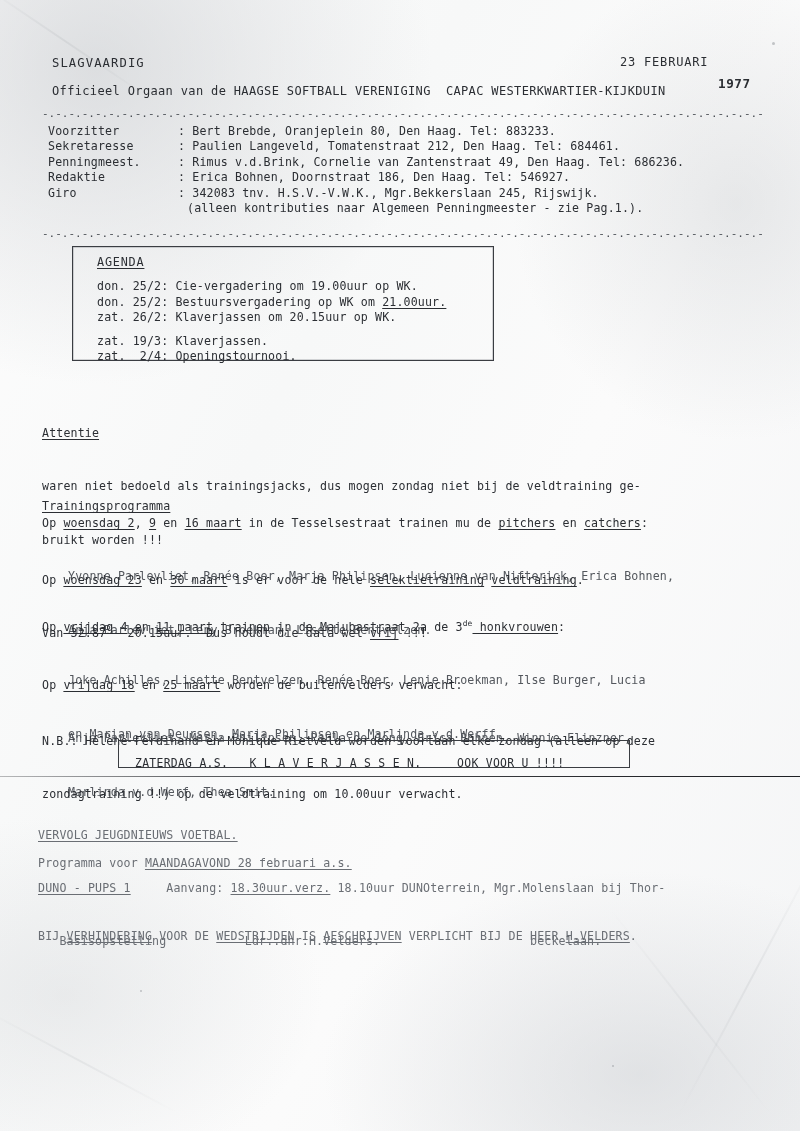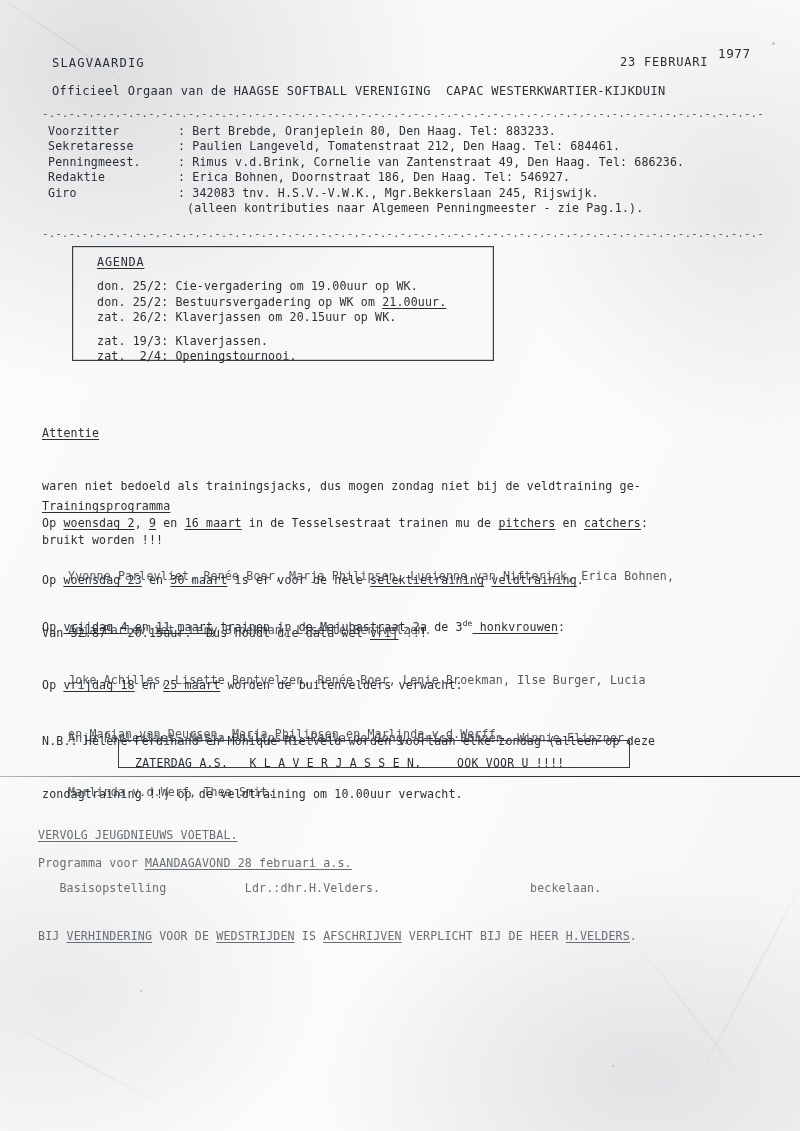--- a/index.html
+++ b/index.html
@@ -40,21 +40,21 @@
   }
   .tw.faint{color:#53575d;}
   .tw.dim{color:#6a6e74;}
 
   .abs{position:absolute;}
 
   .u{ text-decoration:underline; text-underline-offset:2px; text-decoration-thickness:1px;}
   sup{font-size:.68em;vertical-align:super;line-height:0;}
   .mast-title{font-size:12.2px;letter-spacing:1.1px;}
   .date-main{position:absolute;left:620px;top:55px;font-size:12px;letter-spacing:.8px;}
-  .date-year{position:absolute;left:718px;top:46px;font-size:12.6px;letter-spacing:.6px;}
+  .date-year{position:absolute;left:718px;top:76px;font-size:12.6px;letter-spacing:.6px;font-weight:bold;}
   .subtitle{position:absolute;left:52px;top:84px;font-size:12px;letter-spacing:.35px;}
 
   .dotrule{
     position:absolute;
     font-size:11px;
     letter-spacing:0px;
     color:#4a4e54;
     white-space:pre;
     overflow:hidden;
     width:720px;
@@ -188,20 +188,21 @@
 
     <div class="footsec" style="top:790px;">
       <div class="tw u dim">VERVOLG JEUGDNIEUWS VOETBAL.</div>
     </div>
 
     <div class="footsec" style="top:818px;">
       <div class="tw dim"><span>Programma voor </span><span class="u">MAANDAGAVOND 28 februari a.s.</span></div>
     </div>
 
     <div class="footsec" style="top:843px;">
+      <div class="tw dim"><span class="u">DUNO - PUPS 1</span><span>     </span><span>Aanvang: </span><span class="u">18.30uur.verz.</span><span> 18.10uur DUNOterrein, Mgr.Molenslaan bij Thor-</span></div>
       <div class="tw dim"><span>   </span><span>Basisopstelling</span><span>           </span><span>Ldr.:dhr.H.Velders.</span><span>                     </span><span>beckelaan.</span></div>
     </div>
 
     <div class="footsec" style="top:891px;">
       <div class="tw dim"><span>BIJ </span><span class="u">VERHINDERING</span><span> VOOR DE </span><span class="u">WEDSTRIJDEN</span><span> IS </span><span class="u">AFSCHRIJVEN</span><span> VERPLICHT BIJ DE HEER </span><span class="u">H.VELDERS</span><span>.</span></div>
     </div>
 
   </div>
 </div>
 

